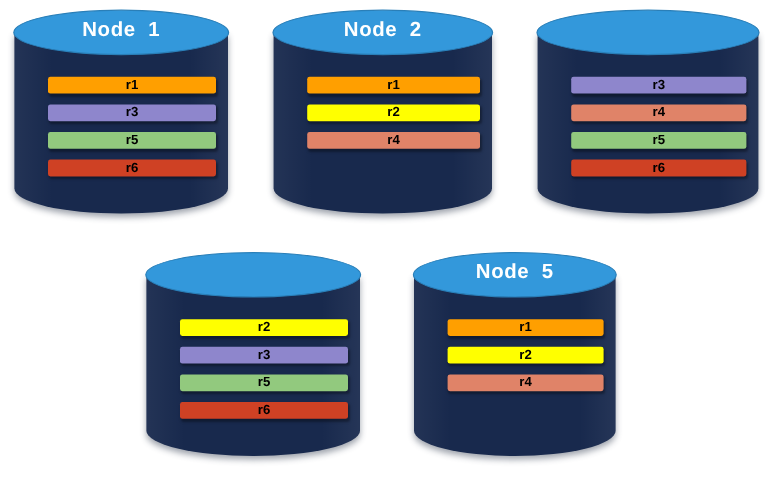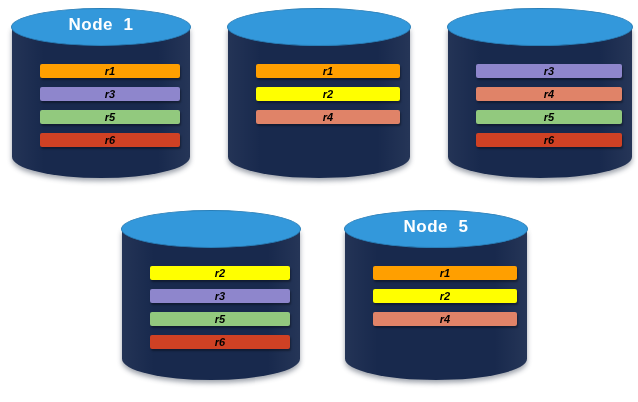--- a/index.html
+++ b/index.html
@@ -77,21 +77,20 @@
     white-space: pre;
   }
 
   
   .replicas {
     position: absolute;
     left: 28px;
     right: 10px;
     top: 56px;
     z-index: 2;
-    font-style: italic;
   }
   .replica {
     height: 14px;
     line-height: 14px;
     margin-bottom: 9px;
     border-radius: 2px;
     text-align: center;
     color: #000000;
     font-size: 11px;
     font-weight: bold;
@@ -110,20 +109,21 @@
       <div class="replicas">
         <div class="replica" style="background: rgb(255, 159, 0);">r1</div>
         <div class="replica" style="background: rgb(142, 134, 204);">r3</div>
         <div class="replica" style="background: rgb(146, 201, 126);">r5</div>
         <div class="replica" style="background: rgb(207, 65, 36);">r6</div>
       </div>
     </div>
     <div class="node" style="left: 228px; top: 8px; width: 182px; height: 170px;">
       <div class="cyl-body" style="height: 151px;"></div>
       <div class="cyl-top"></div>
+      <div class="node-title">Node  2</div>
       <div class="replicas">
         <div class="replica" style="background: rgb(255, 159, 0);">r1</div>
         <div class="replica" style="background: rgb(255, 255, 0);">r2</div>
         <div class="replica" style="background: rgb(224, 131, 104);">r4</div>
       </div>
     </div>
     <div class="node" style="left: 448px; top: 8px; width: 184px; height: 170px;">
       <div class="cyl-body" style="height: 151px;"></div>
       <div class="cyl-top"></div>
       <div class="replicas">
@@ -136,21 +136,21 @@
     <div class="node" style="left: 122px; top: 210px; width: 178px; height: 170px;">
       <div class="cyl-body" style="height: 151px;"></div>
       <div class="cyl-top"></div>
       <div class="replicas">
         <div class="replica" style="background: rgb(255, 255, 0);">r2</div>
         <div class="replica" style="background: rgb(142, 134, 204);">r3</div>
         <div class="replica" style="background: rgb(146, 201, 126);">r5</div>
         <div class="replica" style="background: rgb(207, 65, 36);">r6</div>
       </div>
     </div>
-    <div class="node" style="left: 345px; top: 210px; width: 182px; height: 170px;">
+    <div class="node" style="left: 345px; top: 210px; width: 168px; height: 170px;">
       <div class="cyl-body" style="height: 151px;"></div>
       <div class="cyl-top"></div>
       <div class="node-title">Node  5</div>
       <div class="replicas">
         <div class="replica" style="background: rgb(255, 159, 0);">r1</div>
         <div class="replica" style="background: rgb(255, 255, 0);">r2</div>
         <div class="replica" style="background: rgb(224, 131, 104);">r4</div>
       </div>
     </div>
   </div>

